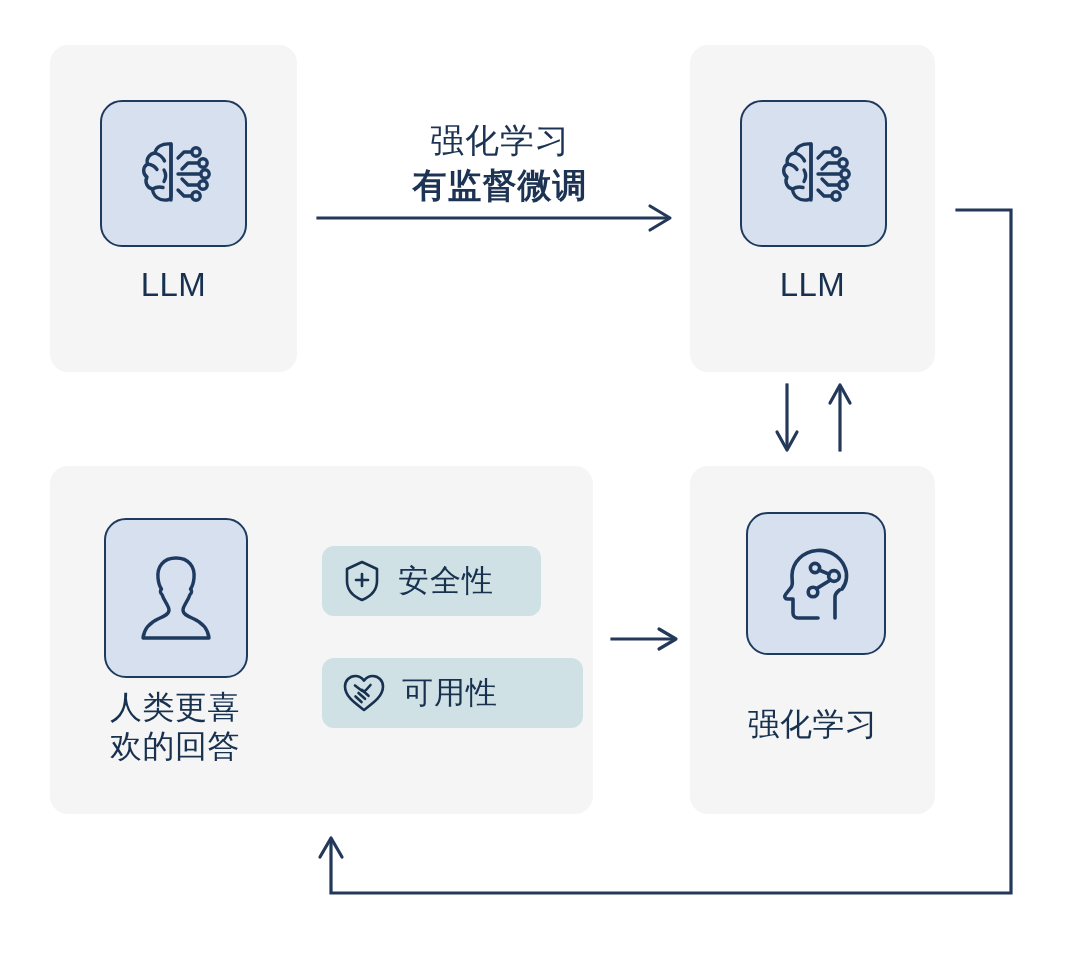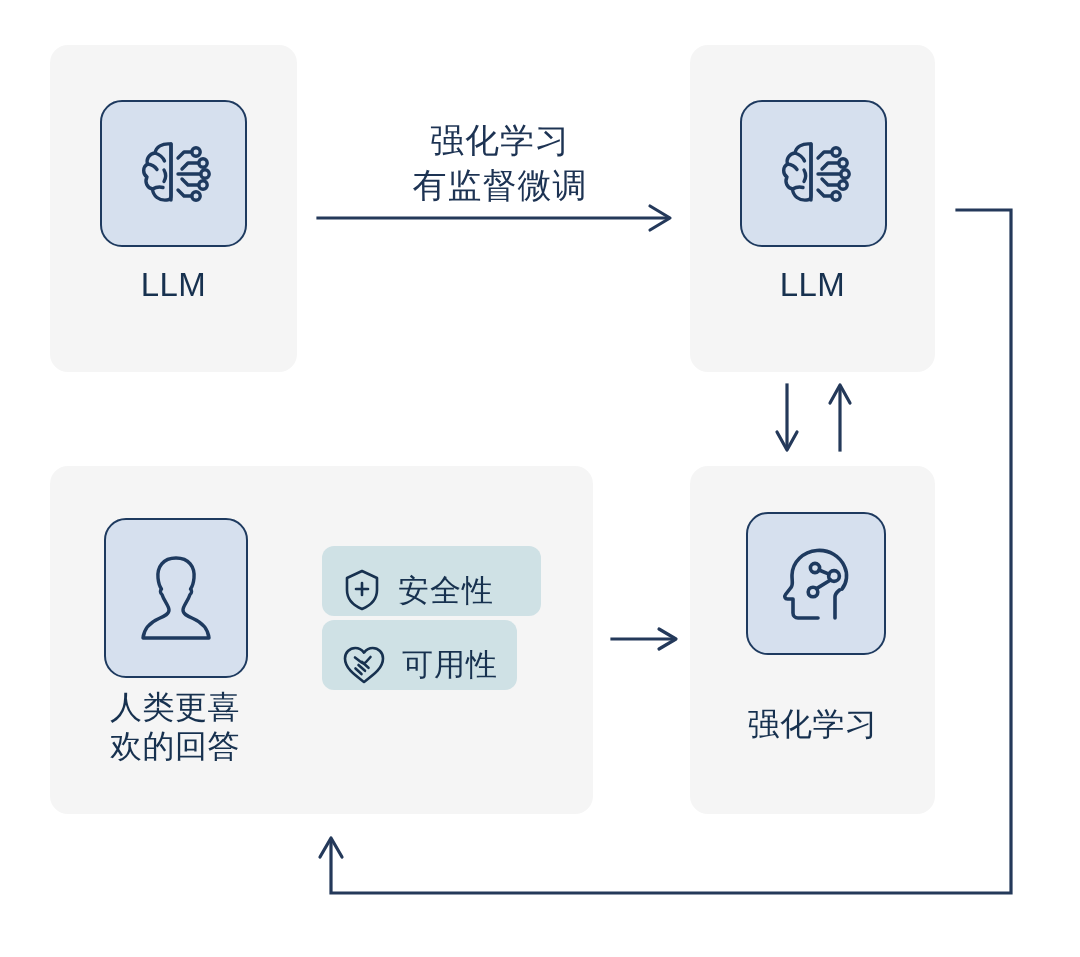--- a/index.html
+++ b/index.html
@@ -63,27 +63,27 @@
   .label-human     { left: 60px;  top: 688px; width: 230px; font-size: 32px; }
   .label-human .l2 { display: block; }
   .label-rl        { left: 690px; top: 705px; width: 245px; font-size: 32px; }
 
   
   .chip {
     position: absolute;
     background: #cfe1e5;
     border-radius: 12px;
     display: flex;
-    align-items: flex-end;
+    align-items: center;
     box-sizing: border-box;
-    padding: 4px 20px;
+    padding: 12px 20px;
     gap: 16px;
   }
   .chip-safety    { left: 322px; top: 546px; width: 219px; height: 70px; }
-  .chip-useful    { left: 322px; top: 620px; width: 195px; height: 70px; }
+  .chip-useful    { left: 322px; top: 658px; width: 261px; height: 70px; }
   .chip .chip-icon { flex: 0 0 auto; display: flex; align-items: center; }
   .chip .chip-text {
     color: #17314f;
     font-size: 31px;
     font-weight: 500;
     letter-spacing: 1px;
     white-space: nowrap;
   }
 
   
@@ -92,21 +92,21 @@
     left: 330px;
     top: 118px;
     width: 340px;
     text-align: center;
     color: #1d3353;
     font-size: 34px;
     font-weight: 500;
     line-height: 1.33;
     letter-spacing: 1px;
   }
-  .arrow-label .l2 { display: block; }
+  .arrow-label .l2 { display: block; font-weight: bold; }
 
   
   #connectors {
     position: absolute;
     left: 0;
     top: 0;
     width: 1080px;
     height: 957px;
     pointer-events: none;
   }

